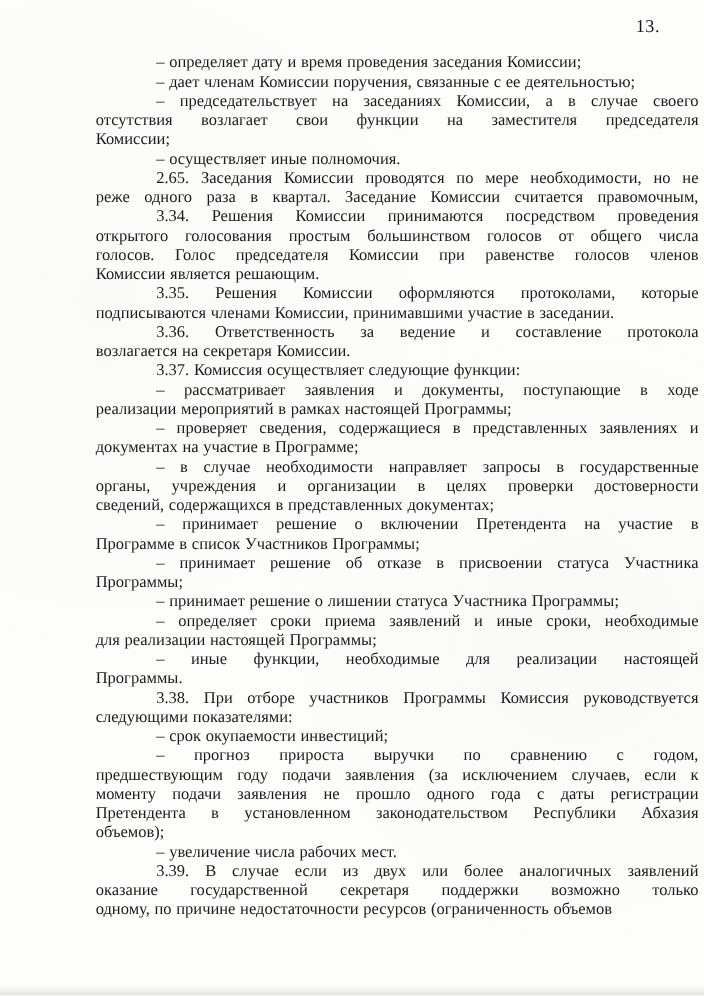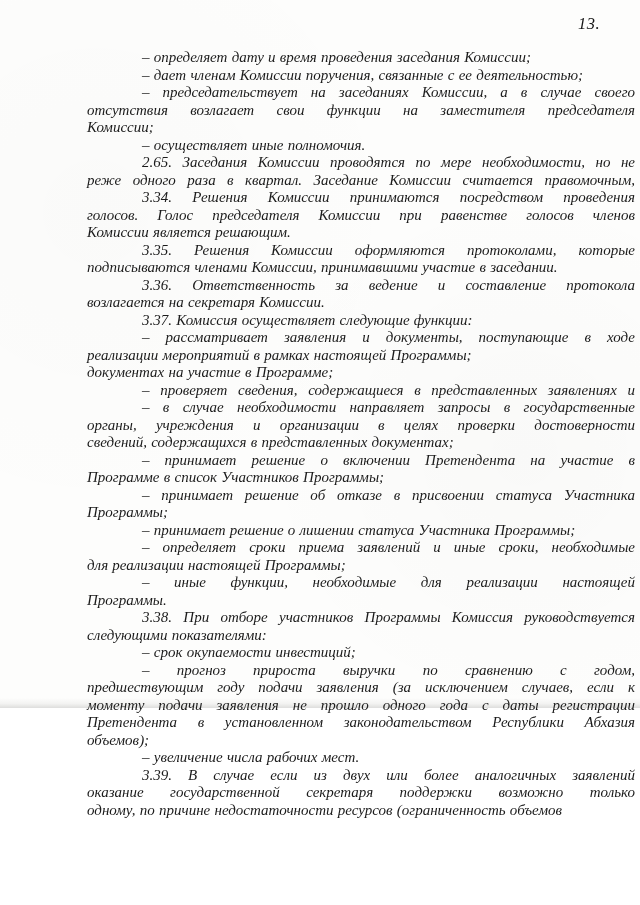--- a/index.html
+++ b/index.html
@@ -6,28 +6,27 @@
     margin: 0;
     padding: 0;
     width: 640px;
     height: 905px;
     overflow: hidden;
     background: #ffffff;
   }
   .sheet {
     position: relative;
     width: 640px;
-    height: 708px;
+    height: 905px;
     background:
       radial-gradient(circle at 82% 64%, rgba(0,0,0,0.015), rgba(0,0,0,0) 40%),
       radial-gradient(circle at 15% 30%, rgba(0,0,0,0.012), rgba(0,0,0,0) 45%),
       #fdfdfc;
     font-family: "Liberation Serif", "DejaVu Serif", serif;
     color: #1b1b1b;
-    font-style: italic;
   }
   
   .sheet::after {
     content: "";
     position: absolute;
     left: 0; right: 0; bottom: 0;
     height: 10px;
     background: linear-gradient(to bottom, rgba(60,60,55,0) 0%, rgba(60,60,55,0.05) 55%, rgba(60,60,55,0.16) 100%);
     pointer-events: none;
   }
@@ -79,41 +78,42 @@
       </p>
       <p class="para">
         <span class="line first last">– осуществляет иные полномочия.</span>
       </p>
       <p class="para">
         <span class="line first">2.65. Заседания Комиссии проводятся по мере необходимости, но не</span>
         <span class="line">реже одного раза в квартал. Заседание Комиссии считается правомочным,</span>
       </p>
       <p class="para">
         <span class="line first">3.34. Решения Комиссии принимаются посредством проведения</span>
+        <span class="line">открытого голосования простым большинством голосов от общего числа</span>
         <span class="line">голосов. Голос председателя Комиссии при равенстве голосов членов</span>
         <span class="line last">Комиссии является решающим.</span>
       </p>
       <p class="para">
         <span class="line first">3.35. Решения Комиссии оформляются протоколами, которые</span>
         <span class="line last">подписываются членами Комиссии, принимавшими участие в заседании.</span>
       </p>
       <p class="para">
         <span class="line first">3.36. Ответственность за ведение и составление протокола</span>
         <span class="line last">возлагается на секретаря Комиссии.</span>
       </p>
       <p class="para">
         <span class="line first last">3.37. Комиссия осуществляет следующие функции:</span>
       </p>
       <p class="para">
         <span class="line first">– рассматривает заявления и документы, поступающие в ходе</span>
         <span class="line last">реализации мероприятий в рамках настоящей Программы;</span>
       </p>
       <p class="para">
+        <span class="line first">– проверяет сведения, содержащиеся в представленных заявлениях и</span>
         <span class="line last">документах на участие в Программе;</span>
-        <span class="line first">– проверяет сведения, содержащиеся в представленных заявлениях и</span>
       </p>
       <p class="para">
         <span class="line first">– в случае необходимости направляет запросы в государственные</span>
         <span class="line">органы, учреждения и организации в целях проверки достоверности</span>
         <span class="line last">сведений, содержащихся в представленных документах;</span>
       </p>
       <p class="para">
         <span class="line first">– принимает решение о включении Претендента на участие в</span>
         <span class="line last">Программе в список Участников Программы;</span>
       </p>

